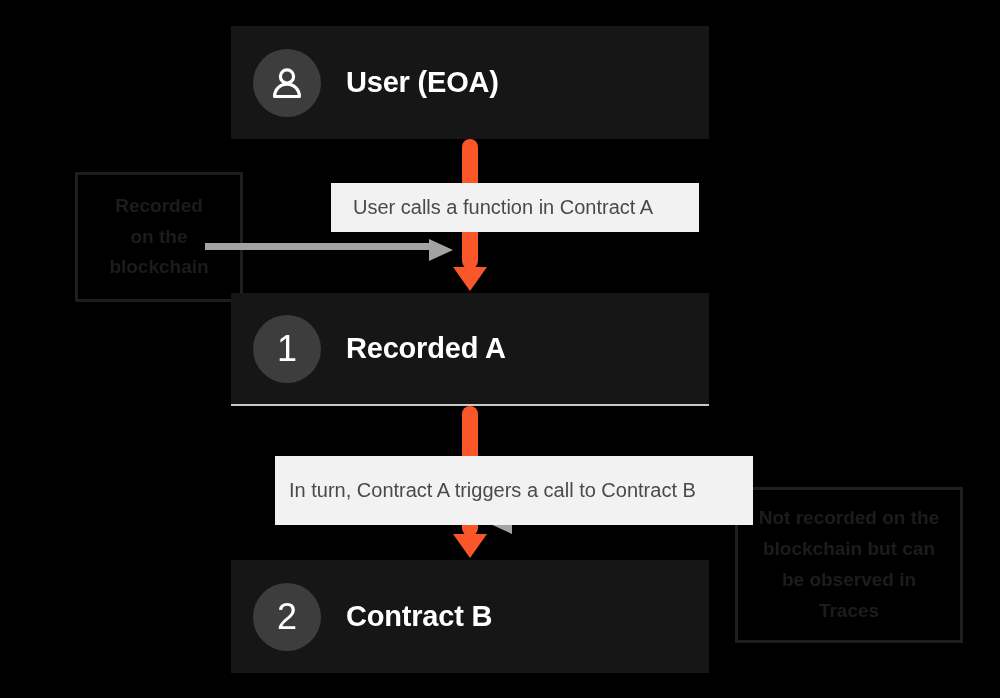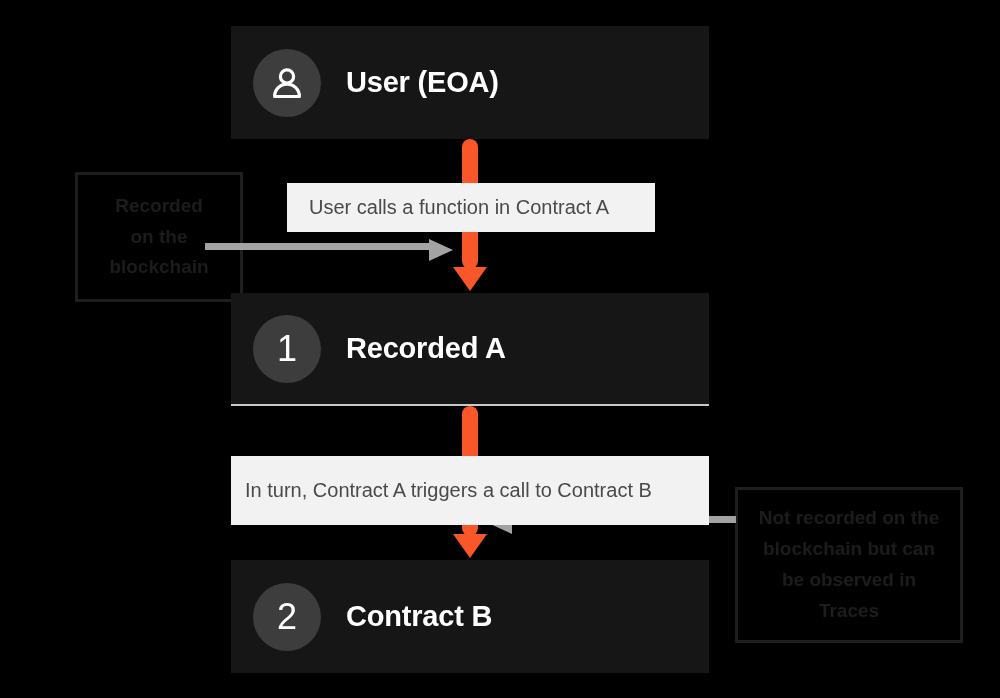--- a/index.html
+++ b/index.html
@@ -62,20 +62,21 @@
   
   .chip {
     position: absolute;
     background: #f2f2f2;
     display: flex;
     align-items: center;
     color: #4a4a4a;
     font-size: 20px;
     white-space: nowrap;
     z-index: 6;
+    margin-left: 44px;
   }
   #chip-1 { left: 287px; top: 183px; width: 368px; height: 49px; padding-left: 22px; }
   #chip-2 { left: 231px; top: 456px; width: 478px; height: 69px; padding-left: 14px; }
 
   
   .orange-arrow {
     position: absolute;
     left: 462px;
     width: 16px;
     z-index: 5;

